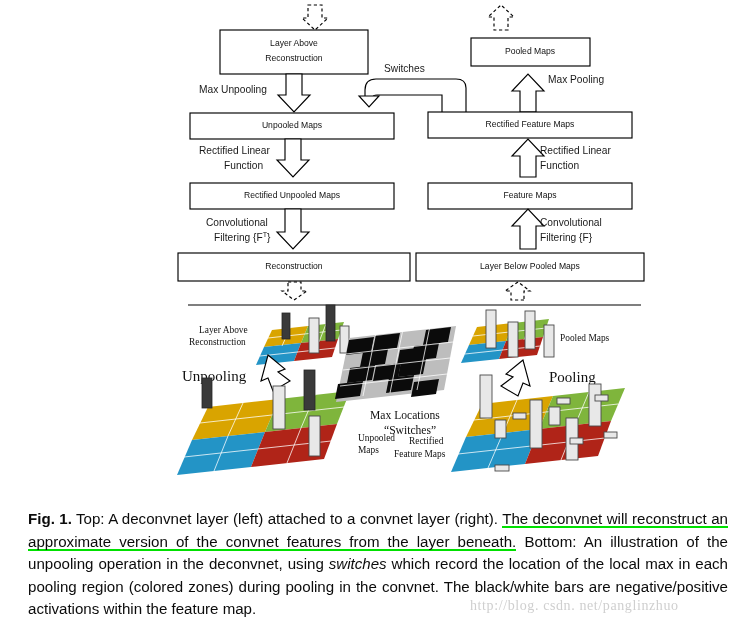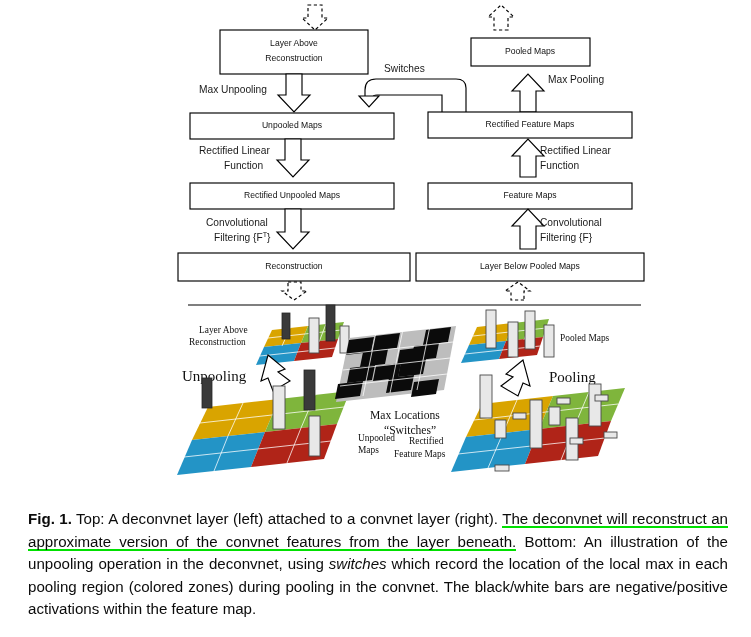--- a/index.html
+++ b/index.html
@@ -329,14 +329,15 @@
       <text class="illuslabel" x="373" y="444">Rectified</text>
       <text class="illuslabel" x="358" y="457">Feature Maps</text>
 
     </svg>
   </div>
 
   <div id="caption">
     <b>Fig. 1.</b><span> Top: A deconvnet layer (left) attached to a convnet layer (right). </span><span class="greenmark">The deconvnet will reconstruct an approximate version of the convnet features from the layer beneath.</span><span> Bottom: An illustration of the unpooling operation in the deconvnet, using </span><i>switches</i><span> which record the location of the local max in each pooling region (colored zones) during pooling in the convnet. The black/white bars are negative/positive activations within the feature map.</span>
   </div>
 
+  <div id="watermark">http://blog. csdn. net/panglinzhuo</div>
 
 </div>
 
 </body></html>

